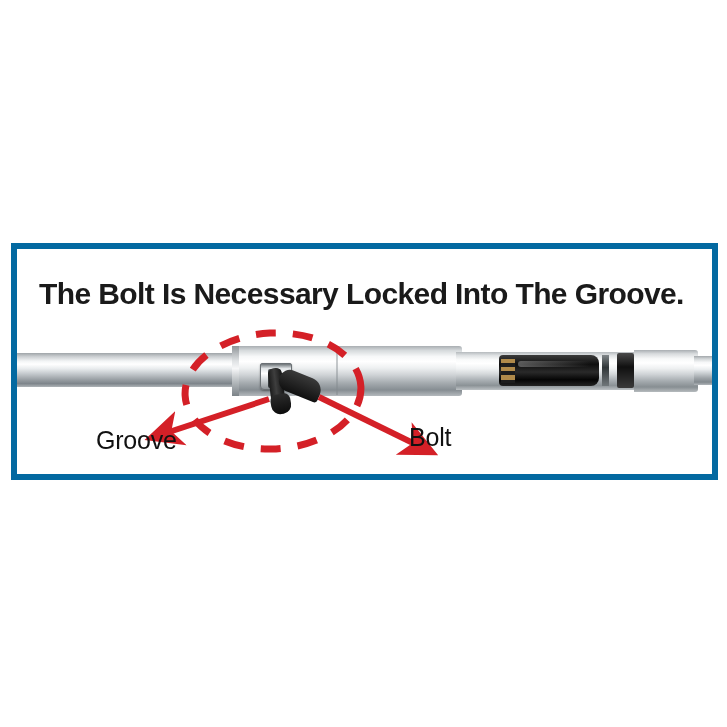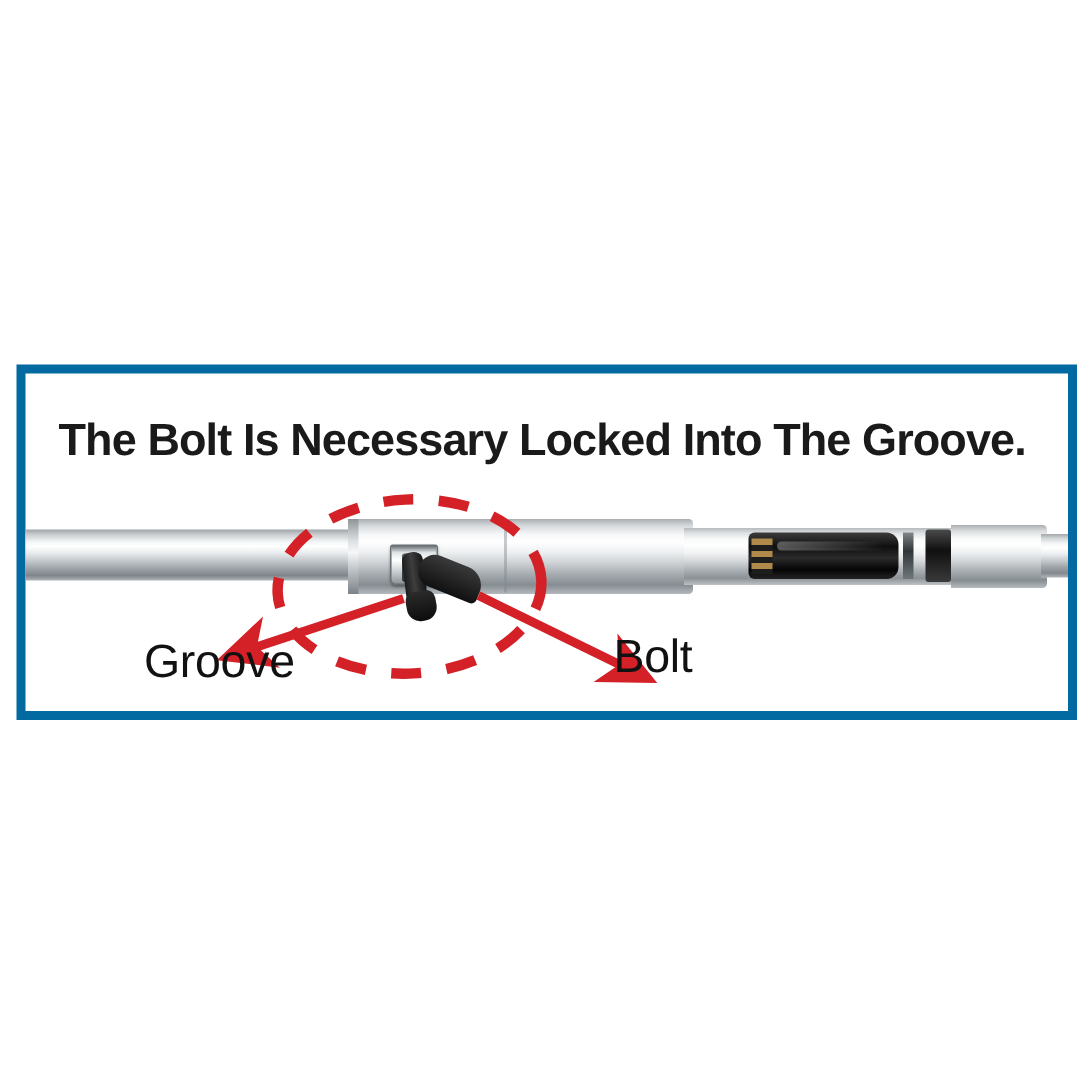--- a/index.html
+++ b/index.html
@@ -297,21 +297,21 @@
     position: absolute;
     left: 0;
     top: 0;
     width: 707px;
     height: 237px;
     pointer-events: none;
   }
 
   .label {
     position: absolute;
-    font-size: 31px;
+    font-size: 25px;
     line-height: 33px;
     font-weight: 400;
     color: #111111;
     white-space: nowrap;
     letter-spacing: -0.2px;
   }
   .label-groove { left: 79px; top: 175px; }
   .label-bolt   { left: 392px; top: 172px; }
 </style>
 </head>

